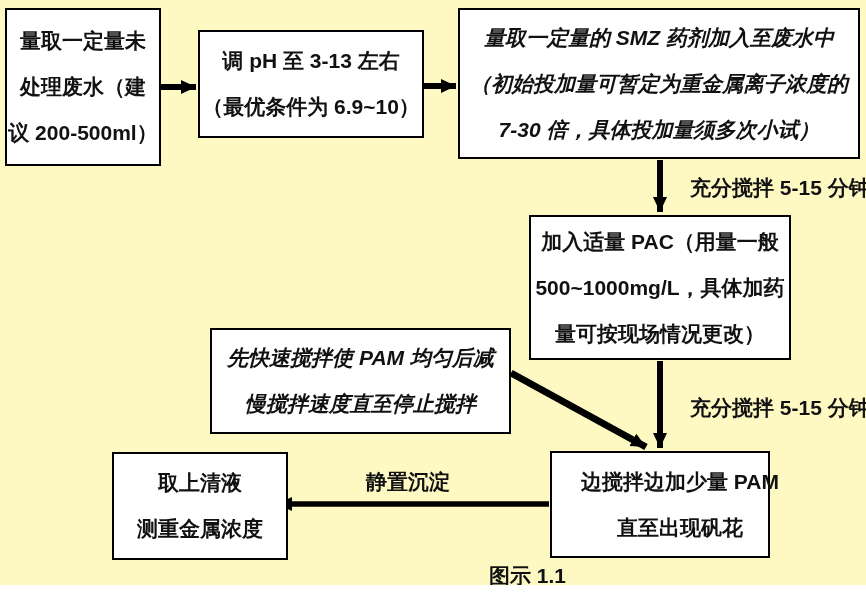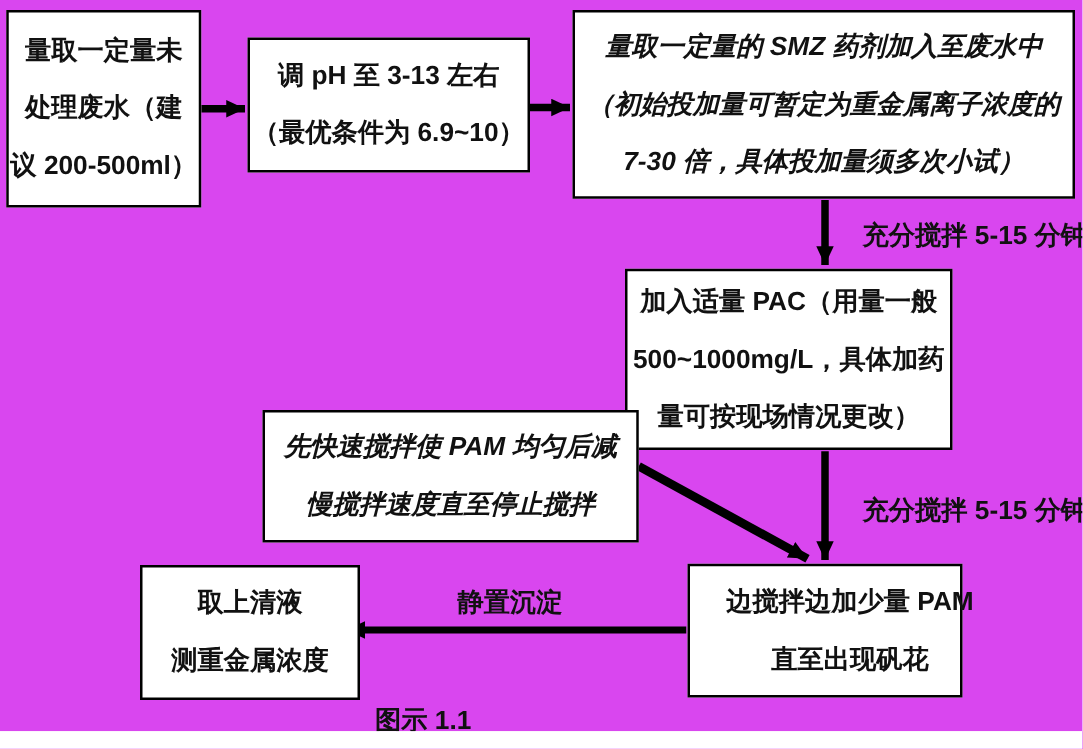--- a/index.html
+++ b/index.html
@@ -1,19 +1,19 @@
 <!DOCTYPE html>
 <html><head>
 <meta charset="utf-8">
 <style>
   html,body{margin:0;padding:0;background:#ffffff;}
   #canvas{
     position:relative;
     width:866px;height:585px;
-    background:#d946ef;
+    background:#fef9c3;
     font-family:"Liberation Sans","DejaVu Sans",sans-serif;
     color:#111111;
     overflow:hidden;
   }
   .box{
     position:absolute;
     box-sizing:border-box;
     background:#ffffff;
     border:2px solid #000000;
     display:flex;
@@ -30,30 +30,30 @@
   }
   .flow-label{
     position:absolute;
     font-weight:bold;
     font-size:21px;
     white-space:nowrap;
   }
   .caption{
     position:absolute;
     left:300px;top:562px;width:266px;
-    text-align:left;
+    text-align:right;
     font-weight:bold;
     font-size:21px;
   }
   #arrows{position:absolute;left:0;top:0;}
   
   .b1{left:5px;  top:8px;   width:156px; height:158px;}
   .b2{left:198px;top:30px;  width:226px; height:108px;}
   .b3{left:458px;top:8px;   width:402px; height:151px;font-style:italic;}
-  .b4{left:500px;top:215px; width:262px; height:145px;}
+  .b4{left:529px;top:215px; width:262px; height:145px;}
   .b5{left:210px;top:328px; width:301px; height:106px;font-style:italic;}
   .b6{left:550px;top:451px; width:220px; height:107px;padding-left:40px;}
   .b7{left:112px; top:452px; width:176px; height:108px;text-align:right;}
   .lbl-stir1{left:690px;top:174px;}
   .lbl-stir2{left:690px;top:394px;}
   .lbl-settle{left:366px;top:468px;text-align:center;}
 </style>
 </head>
 <body>
 

